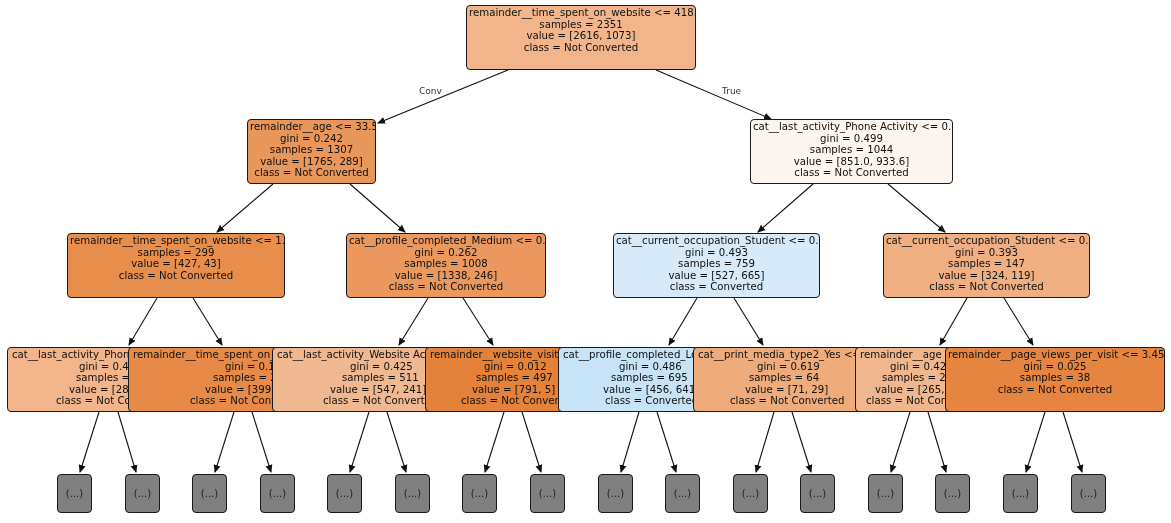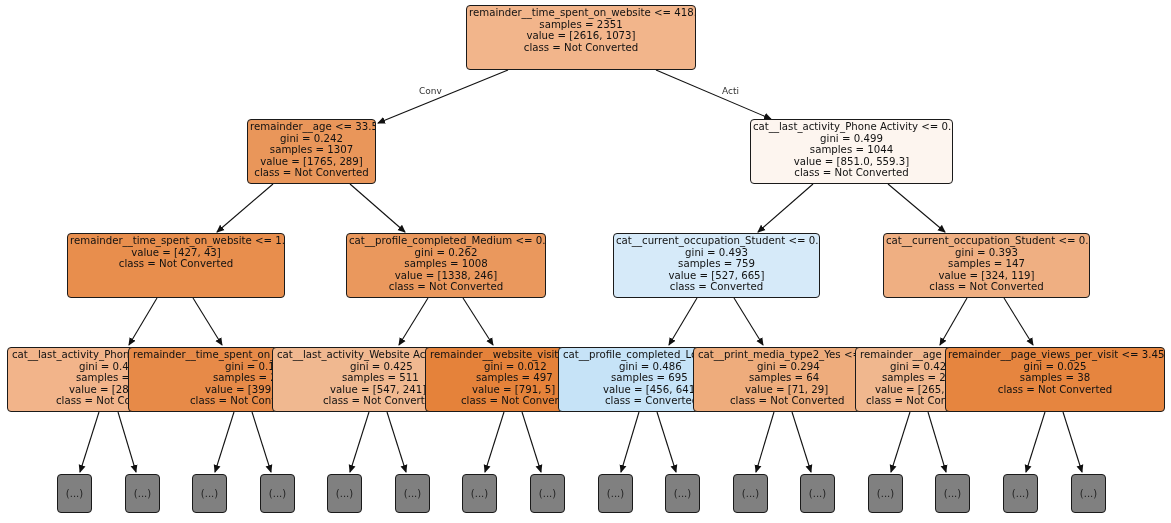--- a/index.html
+++ b/index.html
@@ -50,47 +50,48 @@
     <line x1="657" y1="412" x2="676" y2="472" stroke="#111" stroke-width="1.1" marker-end="url(#arrow)"></line>
     <line x1="774" y1="412" x2="756" y2="472" stroke="#111" stroke-width="1.1" marker-end="url(#arrow)"></line>
     <line x1="792" y1="412" x2="811" y2="472" stroke="#111" stroke-width="1.1" marker-end="url(#arrow)"></line>
     <line x1="910" y1="412" x2="891" y2="472" stroke="#111" stroke-width="1.1" marker-end="url(#arrow)"></line>
     <line x1="928" y1="412" x2="946" y2="472" stroke="#111" stroke-width="1.1" marker-end="url(#arrow)"></line>
     <line x1="1045" y1="412" x2="1026" y2="472" stroke="#111" stroke-width="1.1" marker-end="url(#arrow)"></line>
     <line x1="1063" y1="412" x2="1082" y2="472" stroke="#111" stroke-width="1.1" marker-end="url(#arrow)"></line>
   </svg>
 
 <span class="edge-label" style="left:419px;top:86px;">Conv</span>
-<span class="edge-label" style="left:722px;top:86px;">Acti</span>
+<span class="edge-label" style="left:722px;top:86px;">True</span>
 
 <div class="node" id="n0" style="left: 466px; top: 5px; width: 230px; height: 65px; background: rgb(242, 181, 139);">
   <span class="ln">remainder__time_spent_on_website &lt;= 418.0</span>
   <span class="ln">samples = 2351</span>
   <span class="ln">value = [2616, 1073]</span>
   <span class="ln">class = Not Converted</span>
 </div>
 
 <div class="node" id="n1" style="left: 247px; top: 119px; width: 129px; height: 65px; background: rgb(233, 150, 90);">
   <span class="ln">remainder__age &lt;= 33.5</span>
   <span class="ln">gini = 0.242</span>
   <span class="ln">samples = 1307</span>
   <span class="ln">value = [1765, 289]</span>
   <span class="ln">class = Not Converted</span>
 </div>
 
 <div class="node" id="n2" style="left: 750px; top: 119px; width: 203px; height: 65px; background: rgb(253, 245, 239);">
   <span class="ln">cat__last_activity_Phone Activity &lt;= 0.5</span>
   <span class="ln">gini = 0.499</span>
   <span class="ln">samples = 1044</span>
-  <span class="ln">value = [851.0, 559.3]</span>
+  <span class="ln">value = [851.0, 933.6]</span>
   <span class="ln">class = Not Converted</span>
 </div>
 
 <div class="node" id="n3" style="left: 67px; top: 233px; width: 218px; height: 65px; background: rgb(232, 142, 77);">
   <span class="ln">remainder__time_spent_on_website &lt;= 1.5</span>
+  <span class="ln">samples = 299</span>
   <span class="ln">value = [427, 43]</span>
   <span class="ln">class = Not Converted</span>
 </div>
 
 <div class="node" id="n4" style="left: 346px; top: 233px; width: 200px; height: 65px; background: rgb(234, 152, 93);">
   <span class="ln">cat__profile_completed_Medium &lt;= 0.5</span>
   <span class="ln">gini = 0.262</span>
   <span class="ln">samples = 1008</span>
   <span class="ln">value = [1338, 246]</span>
   <span class="ln">class = Not Converted</span>
@@ -147,21 +148,21 @@
 <div class="node" id="n11" style="left: 558px; top: 347px; width: 180px; height: 65px; text-align: left; background: rgb(198, 227, 247);">
   <span class="ln" style="padding-left:2px">cat__profile_completed_Lov</span>
   <span class="ln" style="padding-left:58px">gini = 0.486</span>
   <span class="ln" style="padding-left:50px">samples = 695</span>
   <span class="ln" style="padding-left:42px">value = [456, 641]</span>
   <span class="ln" style="padding-left:44px">class = Converted</span>
 </div>
 
 <div class="node" id="n12" style="left: 693px; top: 347px; width: 180px; height: 65px; text-align: left; background: rgb(238, 172, 124);">
   <span class="ln" style="padding-left:2px">cat__print_media_type2_Yes &lt;=</span>
-  <span class="ln" style="padding-left:61px">gini = 0.294</span>
+  <span class="ln" style="padding-left:61px">gini = 0.619</span>
   <span class="ln" style="padding-left:53px">samples = 64</span>
   <span class="ln" style="padding-left:49px">value = [71, 29]</span>
   <span class="ln" style="padding-left:34px">class = Not Converted</span>
 </div>
 
 <div class="node" id="n13" style="left: 855px; top: 347px; width: 180px; height: 65px; text-align: left; background: rgb(240, 183, 142);">
   <span class="ln" style="padding-left:2px">remainder__age &lt;</span>
   <span class="ln" style="padding-left:32px">gini = 0.42</span>
   <span class="ln" style="padding-left:24px">samples = 2</span>
   <span class="ln" style="padding-left:17px">value = [265,</span>

